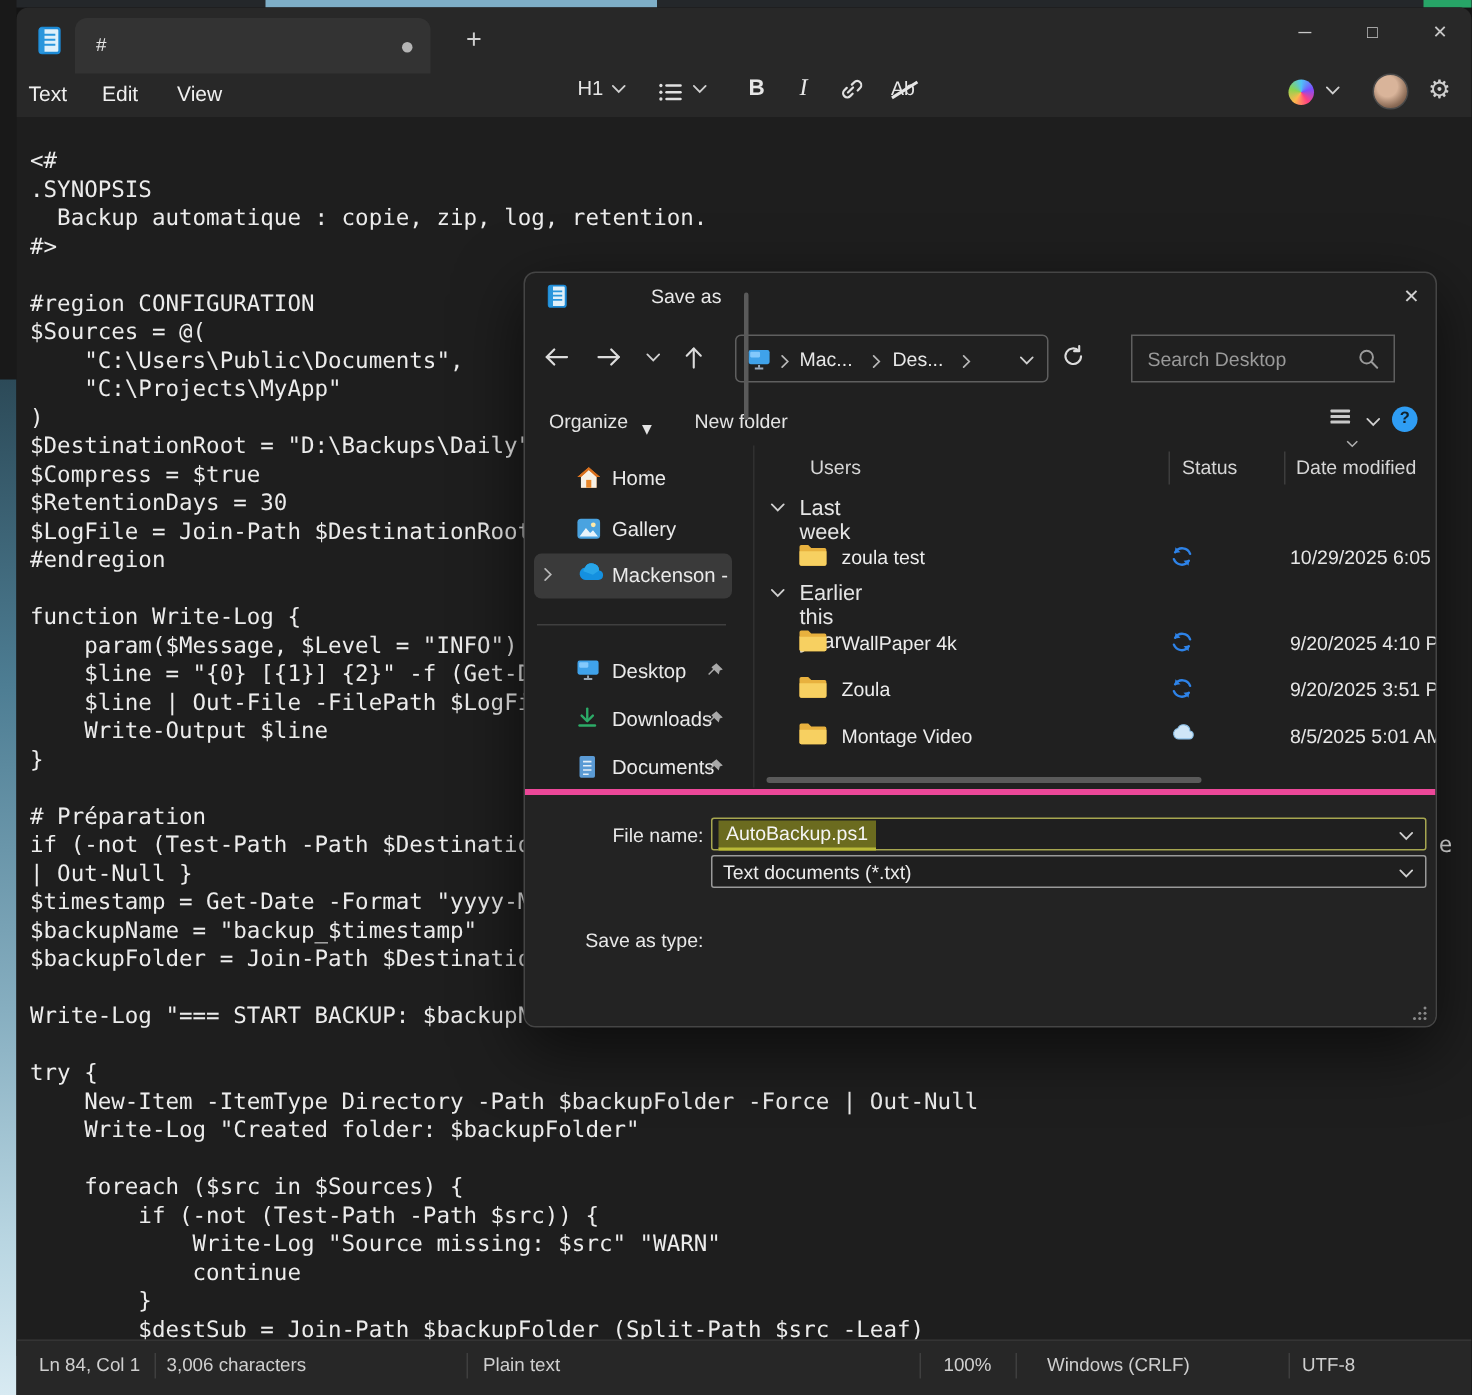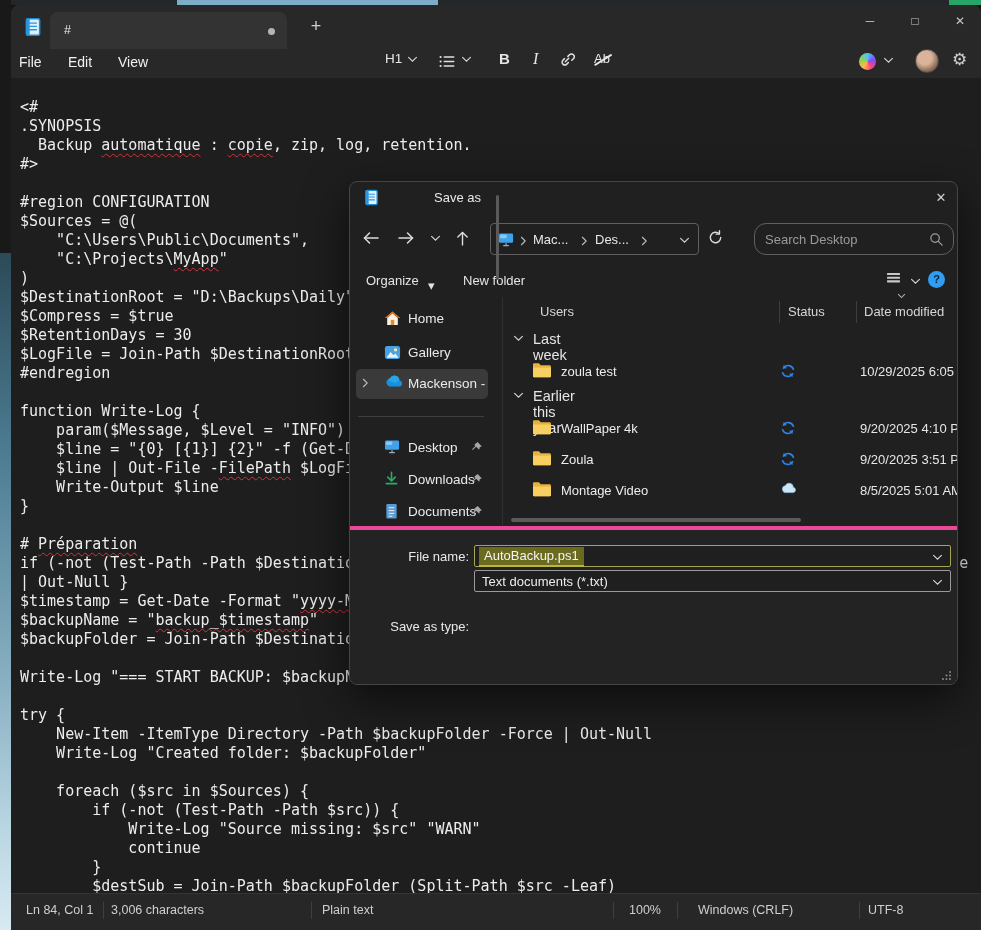--- a/index.html
+++ b/index.html
@@ -51,21 +51,21 @@
   .t-avatar { left:904px; top:44px; width:24px; height:24px; border-radius:50%; position:absolute;
     background:radial-gradient(circle at 40% 35%, #d9b49a 0 35%, #8a6a55 70%, #53413a 100%);
     border:1px solid #4a4a4a; }
   .t-gear { left:941px; top:44px; font-size:17px; color:#cfcfcf; position:absolute; }
 
   .editor { position:absolute; left:0; top:73px; width:970px; height:826px; background:#1e1e1e;
     overflow:hidden; }
   .code { position:absolute; left:9px; top:20px; font-family:"DejaVu Sans Mono","Liberation Mono",monospace;
     font-size:15px; line-height:19px; color:#ececec; white-space:pre; }
   .code .ln { height:19px; }
-  .sq { text-decoration:underline; text-decoration-style:wavy; text-decoration-color:#d13438;
+  .sq { text-decoration-style:wavy; text-decoration-color:#d13438;
     text-decoration-thickness:1px; text-underline-offset:3px; }
 
   .statusbar { position:absolute; left:0; top:888px; width:970px; height:37px; background:#272727;
     border-top:1px solid #343434; font-size:12.5px; color:#cfcfcf; }
   .sb-seg { position:absolute; top:9px; }
   .sb-div { position:absolute; top:8px; width:1px; height:17px; background:#3f3f3f; }
 
   
   .dialog { position:absolute; left:349px; top:181px; width:609px; height:504px; background:#202020;
     border:1px solid #454545; border-radius:8px; box-shadow:0 14px 44px rgba(0,0,0,.6);
@@ -78,22 +78,22 @@
 
   .nav-ico { position:absolute; top:48px; width:20px; height:18px; }
   .nv-back{left:12px;} .nv-fwd{left:47px;} .nv-chev{left:80px; top:53px;} .nv-up{left:105px;}
   .addr { position:absolute; left:140px; top:41px; width:209px; height:32px;
     border:1px solid #5f5f5f; border-radius:4px; }
   .addr .seg { position:absolute; top:8px; font-size:13px; color:#e8e8e8; }
   .addr-ico { position:absolute; left:7px; top:8px; width:17px; height:15px; }
   .crumb-sep { position:absolute; top:12px; }
   .addr-chev { position:absolute; left:188px; top:13px; }
   .nv-refresh { position:absolute; left:357px; top:47px; width:20px; height:20px; }
-  .searchbox { position:absolute; left:404px; top:41px; width:200px; height:32px;
-    border:1px solid #5f5f5f; border-radius:12px;text-align:center; }
+  .searchbox { position:absolute; left:404px; top:41px; width:176px; height:32px;
+    border:1px solid #5f5f5f; border-radius:0;text-align:center; }
   .searchbox .ph { position:absolute; left:10px; top:8px; color:#9a9a9a; font-size:13px; }
   .searchbox .mag { position:absolute; right:9px; top:8px; width:15px; height:15px; }
 
   .cmd-row { position:absolute; left:0; top:84px; width:100%; height:32px; }
   .cmd { position:absolute; top:7px; color:#e4e4e4; font-size:13px; }
   .c-org { left:16px; } .c-orgchev { left:78px; top:12px; } .c-newf { left:113px; }
   .c-view { left:536px; top:6px; } .c-viewchev { left:560px; top:12px; }
   .c-help { left:578px; top:5px; width:17px; height:17px; border-radius:50%; background:#2f9df4;
     color:#10222e; font-weight:bold; font-size:11px; text-align:center; line-height:17px; position:absolute; }
 
@@ -168,21 +168,21 @@
       <div class="tab">
         <span class="tab-label">#</span>
         <span class="tab-dot"></span>
       </div>
       <div class="new-tab">+</div>
       <div class="win-btn wb-min">─</div>
       <div class="win-btn wb-max">□</div>
       <div class="win-btn wb-close">✕</div>
 
       <div class="menubar">
-        <span class="menu-item m-file">File</span>
+        <span class="menu-item m-file">Text</span>
         <span class="menu-item m-edit">Edit</span>
         <span class="menu-item m-view">View</span>
       </div>
 
       <span class="tool t-h1">H1</span>
       <span class="tool t-h1chev">
           <svg viewBox="0 0 12 8" width="11" height="7">
             <polyline points="1.5,1.5 6,6 10.5,1.5" fill="none" stroke="#cfcfcf" stroke-width="1.4" stroke-linecap="round"></polyline>
           </svg>
         </span>

